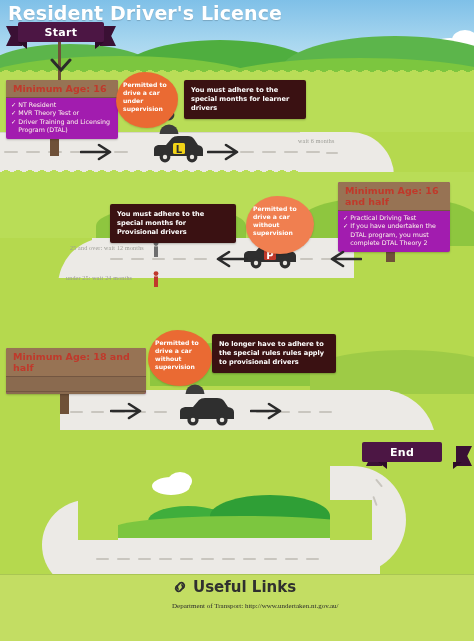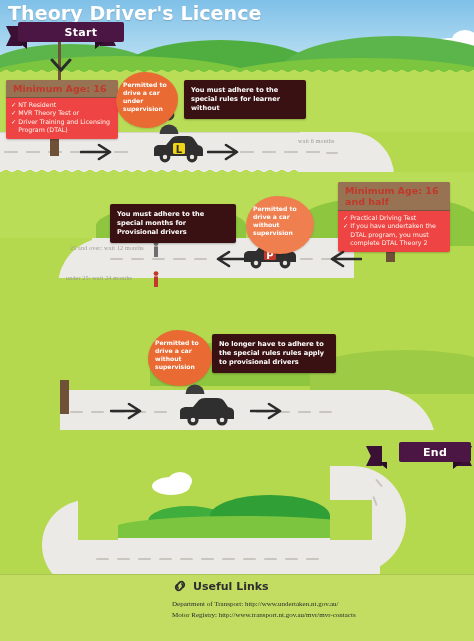--- a/index.html
+++ b/index.html
@@ -42,21 +42,21 @@
   .ribbon{position:absolute;height:20px;background:#4c1644;
     display:flex;align-items:center;justify-content:center;
     color:#fff;font-size:11px;font-weight:bold;border-radius:2px;
     font-family:"DejaVu Sans",sans-serif;letter-spacing:.3px;z-index:8;}
   .rb-tail{position:absolute;top:4px;width:16px;height:20px;background:#3a1034;z-index:7;}
   .rb-tail.l{clip-path:polygon(0 0,100% 0,100% 100%,0 100%,30% 50%);}
   .rb-tail.r{clip-path:polygon(0 0,100% 0,70% 50%,100% 100%,0 100%);}
   .rb-fold{position:absolute;width:9px;height:7px;background:#2d0c28;z-index:9;}
 
   
-  .sign{position:absolute;background:#ef4444;border-radius:2px;z-index:6;
+  .sign{position:absolute;background:#a21caf;border-radius:2px;z-index:6;
     box-shadow:0 1px 2px rgba(0,0,0,.22);overflow:hidden;}
   .sign .plank{border-bottom:1px solid #735641;}
   .sign-head{color:#c0392b;font-size:9.5px;font-weight:bold;
     font-family:"DejaVu Sans",sans-serif;padding:3px 5px 3px 7px;
     background:#977354;border-bottom:1px solid #735641;}
   .sign-body{padding:3px 4px 4px 5px;}
   .sign-item{color:#fdf6ec;font-size:6.3px;line-height:8.4px;
     font-family:"DejaVu Sans",sans-serif;display:flex;gap:2px;}
   .tick{color:#fdf6ec;font-size:6.3px;}
   .post{position:absolute;background:#6f5138;width:9px;z-index:5;}
@@ -81,21 +81,21 @@
 
   
   .arrow{position:absolute;z-index:6;}
 
   
   .person{position:absolute;z-index:6;}
 
   
   .footer{position:absolute;left:0;bottom:0;width:474px;height:66px;background:#c3dd63;}
   .footer-inner{position:absolute;left:172px;top:578px;}
-  .ul-title{font-size:11px;font-weight:bold;color:#2f2f2f;
+  .ul-title{font-size:15px;font-weight:bold;color:#2f2f2f;
     font-family:"DejaVu Sans",sans-serif;display:flex;align-items:center;gap:5px;}
   .ul-link{font-size:7px;color:#2b2b2b;font-family:"Liberation Serif",serif;
     line-height:11px;white-space:nowrap;}
   .footer-sep{position:absolute;left:0;bottom:66px;width:474px;height:1px;background:#a9c653;}
 </style>
 </head>
 <body>
 
 <div id="poster">
 
@@ -195,25 +195,25 @@
   <div class="dash" style="left:180px;top:558px;width:13px;"></div>
   <div class="dash" style="left:201px;top:558px;width:13px;"></div>
   <div class="dash" style="left:222px;top:558px;width:13px;"></div>
   <div class="dash" style="left:243px;top:558px;width:13px;"></div>
   <div class="dash" style="left:264px;top:558px;width:13px;"></div>
   <div class="dash" style="left:285px;top:558px;width:13px;"></div>
   <div class="dash" style="left:306px;top:558px;width:13px;"></div>
   <div class="dash" style="left:370px;top:500px;width:10px;transform:rotate(70deg);"></div>
   <div class="dash" style="left:374px;top:482px;width:10px;transform:rotate(50deg);"></div>
 
-  <div class="title">Theory Driver's Licence</div>
+  <div class="title">Resident Driver's Licence</div>
 
   <div class="rb-tail l" style="left:6px;top:26px;"></div>
   <div class="rb-tail r" style="left:100px;top:26px;"></div>
-  <div class="ribbon" style="left:18px;top:22px;width:86px;padding-left:20px;">Start</div>
+  <div class="ribbon" style="left:18px;top:22px;width:86px;">Start</div>
   <div class="rb-fold" style="left:18px;top:42px;clip-path:polygon(0 0,100% 0,100% 100%);"></div>
   <div class="rb-fold" style="left:95px;top:42px;clip-path:polygon(0 0,100% 0,0 100%);"></div>
   <div class="post" style="left:58px;top:42px;width:3px;height:40px;background:#6f5138;"></div>
 
   <svg class="arrow" style="left:50px;top:58px;" width="22" height="16" viewBox="0 0 22 16">
     <path d="M2 2 L11 12 L20 2" stroke="#2b2b2b" stroke-width="3" fill="none" stroke-linecap="round"></path>
   </svg>
 
   <div class="post" style="left:50px;top:112px;height:44px;"></div>
   <div class="sign" style="left:6px;top:80px;width:112px;">
@@ -229,21 +229,21 @@
         </div>
       <div class="sign-item">
           <span class="tick">✓</span>
           <span>Driver Training and Licensing Program (DTAL)</span>
         </div>
     </div>
   </div>
 
   <div class="blob" style="left:116px;top:72px;width:48px;height:38px;">Permitted to drive a car under supervision</div>
 
-  <div class="dark-box" style="left:184px;top:80px;width:108px;">You must adhere to the special rules for learner without</div>
+  <div class="dark-box" style="left:184px;top:80px;width:108px;">You must adhere to the special months for learner drivers</div>
 
   <svg class="person" style="left:156px;top:108px;" width="26" height="26" viewBox="0 0 26 26">
     <circle cx="13" cy="7" r="5.4" fill="#3c3c3c"></circle>
     <path d="M3.5 26 a9.5 9.5 0 0 1 19 0 z" fill="#3c3c3c"></path>
   </svg>
 
   <svg class="arrow" style="left:80px;top:143px;" width="34" height="18" viewBox="0 0 34 18">
     <path d="M1 9 H27 M19 2 L30 9 L19 16" stroke="#2b2b2b" stroke-width="2.6" fill="none" stroke-linecap="round" stroke-linejoin="round"></path>
   </svg>
   <svg class="arrow" style="left:207px;top:143px;" width="34" height="18" viewBox="0 0 34 18">
@@ -308,20 +308,25 @@
     <circle cx="4" cy="2.6" r="2.4" fill="#6e6e6e"></circle>
       <rect x="2" y="5.4" width="4" height="10.6" fill="#6e6e6e"></rect>
   </svg>
   <div class="road-label" style="left:66px;top:275px;">under 25:  wait 24 months</div>
   <svg style="position:absolute;left:152px;top:271px;z-index:6;" width="8" height="16" viewBox="0 0 8 16">
     <circle cx="4" cy="2.6" r="2.4" fill="#c0392b"></circle>
       <rect x="2" y="5.4" width="4" height="10.6" fill="#c0392b"></rect>
   </svg>
 
   <div class="post" style="left:60px;top:380px;height:34px;"></div>
+  <div class="sign" style="left:6px;top:348px;width:140px;height:46px;">
+    <div class="sign-head">Minimum Age: 18 and half</div>
+    <div class="plank" style="height:14px;background:#8a6a4f;"></div>
+    <div class="plank" style="height:14px;background:#8a6a4f;"></div>
+  </div>
 
   <div class="blob" style="left:148px;top:330px;width:50px;height:38px;">Permitted to drive a car without supervision</div>
 
   <div class="dark-box" style="left:212px;top:334px;width:110px;">No longer have to adhere to the special rules rules apply to provisional drivers</div>
 
   <svg class="person" style="left:182px;top:368px;" width="26" height="26" viewBox="0 0 26 26">
     <circle cx="13" cy="7" r="5.4" fill="#3c3c3c"></circle>
     <path d="M3.5 26 a9.5 9.5 0 0 1 19 0 z" fill="#3c3c3c"></path>
   </svg>
 
@@ -335,33 +340,32 @@
 
   <svg class="arrow" style="left:110px;top:402px;" width="34" height="18" viewBox="0 0 34 18">
     <path d="M1 9 H27 M19 2 L30 9 L19 16" stroke="#2b2b2b" stroke-width="2.6" fill="none" stroke-linecap="round" stroke-linejoin="round"></path>
   </svg>
   <svg class="arrow" style="left:250px;top:402px;" width="34" height="18" viewBox="0 0 34 18">
     <path d="M1 9 H27 M19 2 L30 9 L19 16" stroke="#2b2b2b" stroke-width="2.6" fill="none" stroke-linecap="round" stroke-linejoin="round"></path>
   </svg>
 
   <div class="rb-tail l" style="left:366px;top:446px;"></div>
   <div class="rb-tail r" style="left:456px;top:446px;"></div>
-  <div class="ribbon" style="left:399px;top:442px;width:72px;">End</div>
+  <div class="ribbon" style="left:362px;top:442px;width:80px;">End</div>
   <div class="rb-fold" style="left:378px;top:462px;clip-path:polygon(0 0,100% 0,100% 100%);"></div>
   <div class="rb-fold" style="left:453px;top:462px;clip-path:polygon(0 0,100% 0,0 100%);"></div>
 
   <div class="footer"></div>
   <div class="footer-sep"></div>
   <div class="footer-inner">
     <div class="ul-title">
       <svg width="16" height="16" viewBox="0 0 16 16">
         <path d="M6 10 a3 3 0 0 1 0-4 l2-2 a3 3 0 0 1 4 4 l-1 1" stroke="#2f2f2f" stroke-width="1.8" fill="none" stroke-linecap="round"></path>
         <path d="M10 6 a3 3 0 0 1 0 4 l-2 2 a3 3 0 0 1-4-4 l1-1" stroke="#2f2f2f" stroke-width="1.8" fill="none" stroke-linecap="round"></path>
       </svg>
       <span>Useful Links</span>
     </div>
     <div style="margin-top:5px;">
       <div class="ul-link">Department of Transport: http://www.undertaken.nt.gov.au/</div>
-      <div class="ul-link">Motor Registry: http://www.transport.nt.gov.au/mvr/mvr-contacts</div>
     </div>
   </div>
 
 </div>
 
 </body></html>

